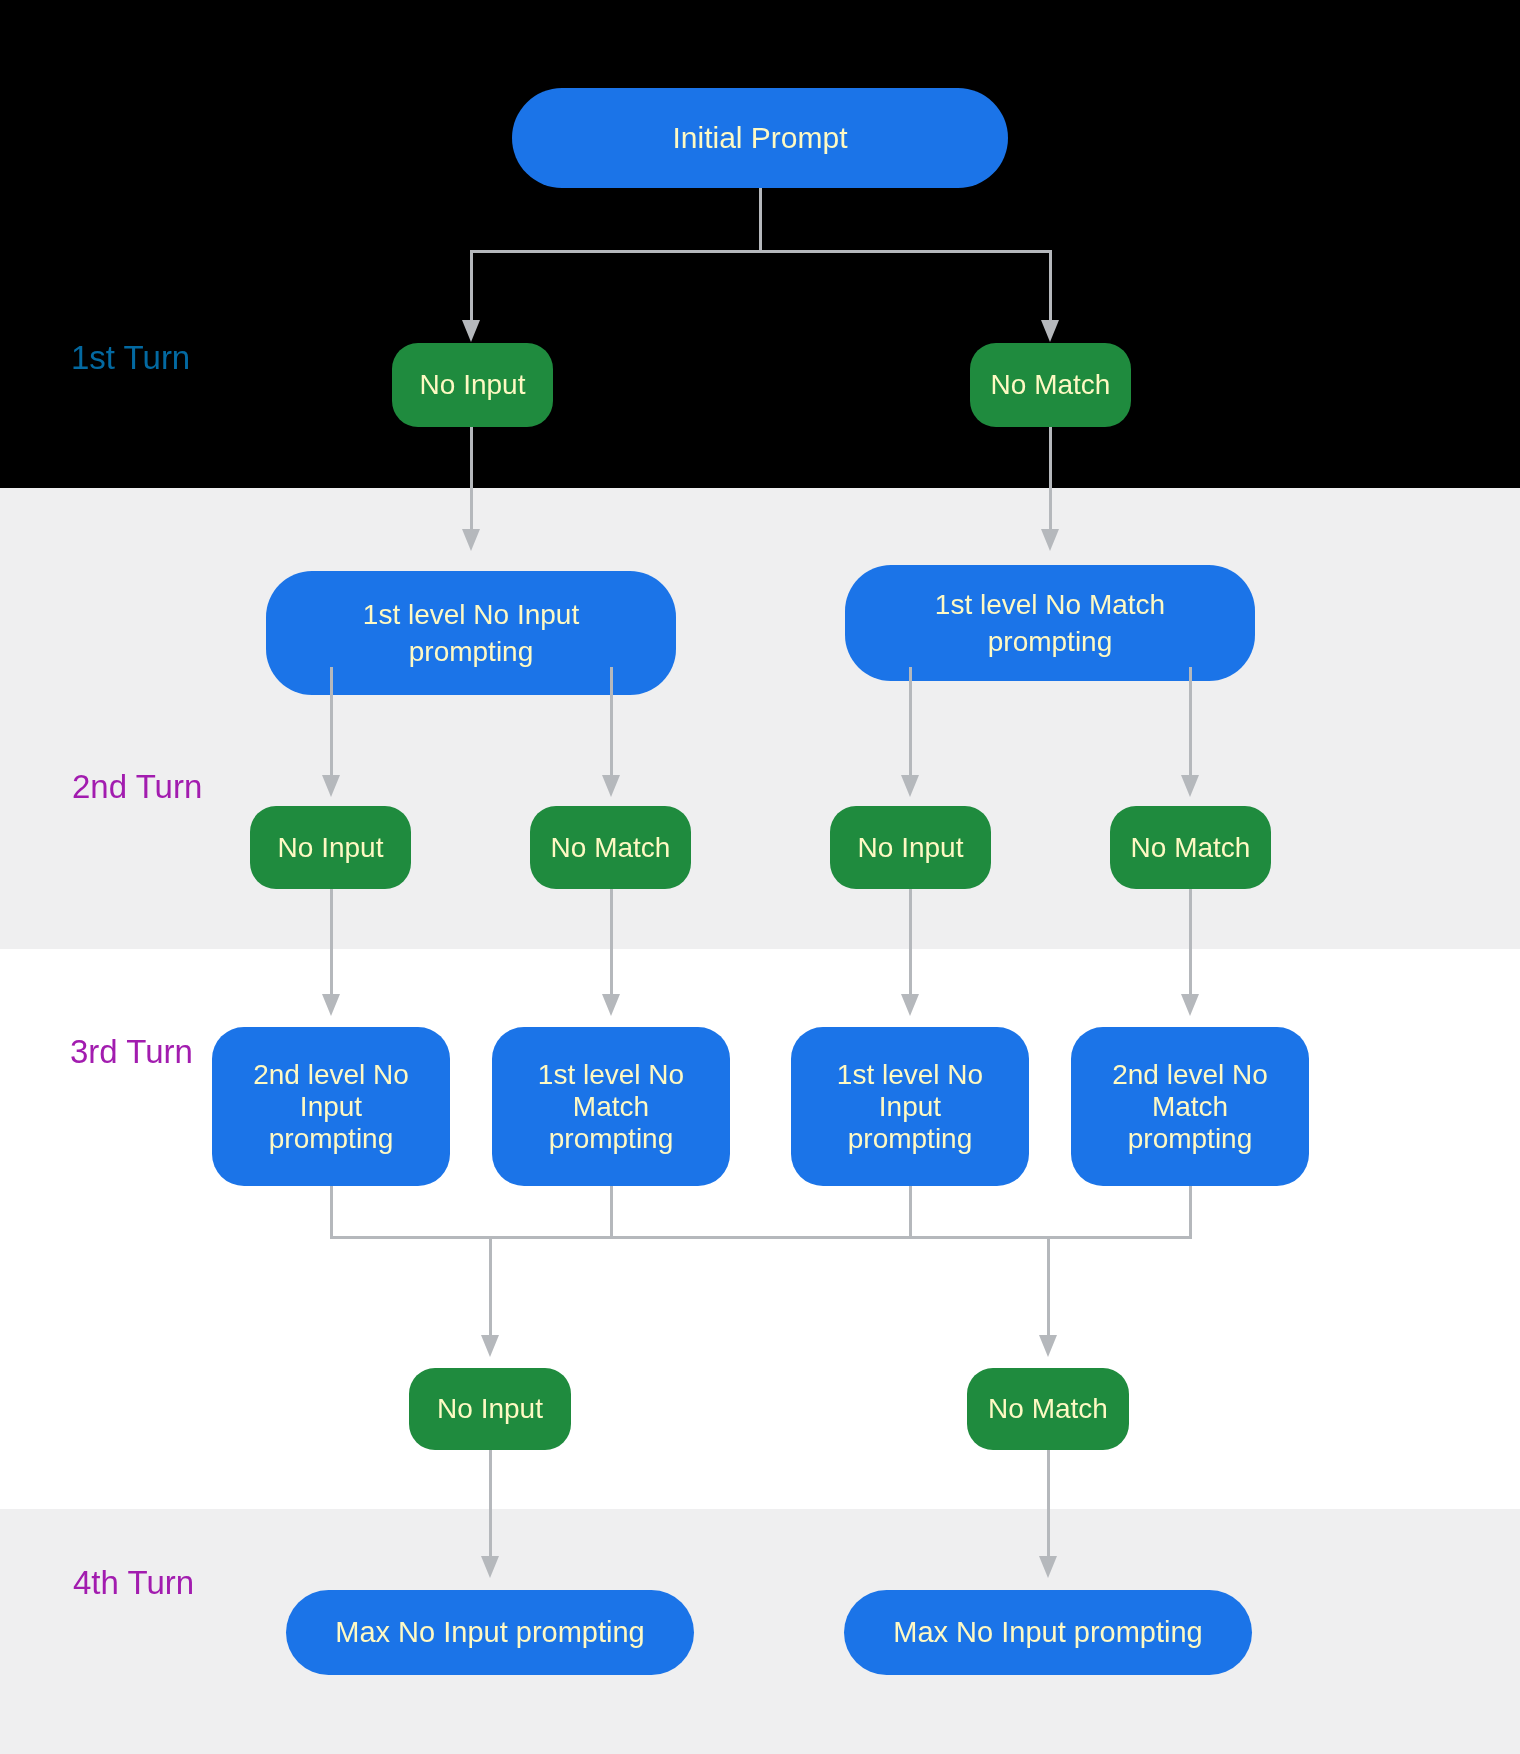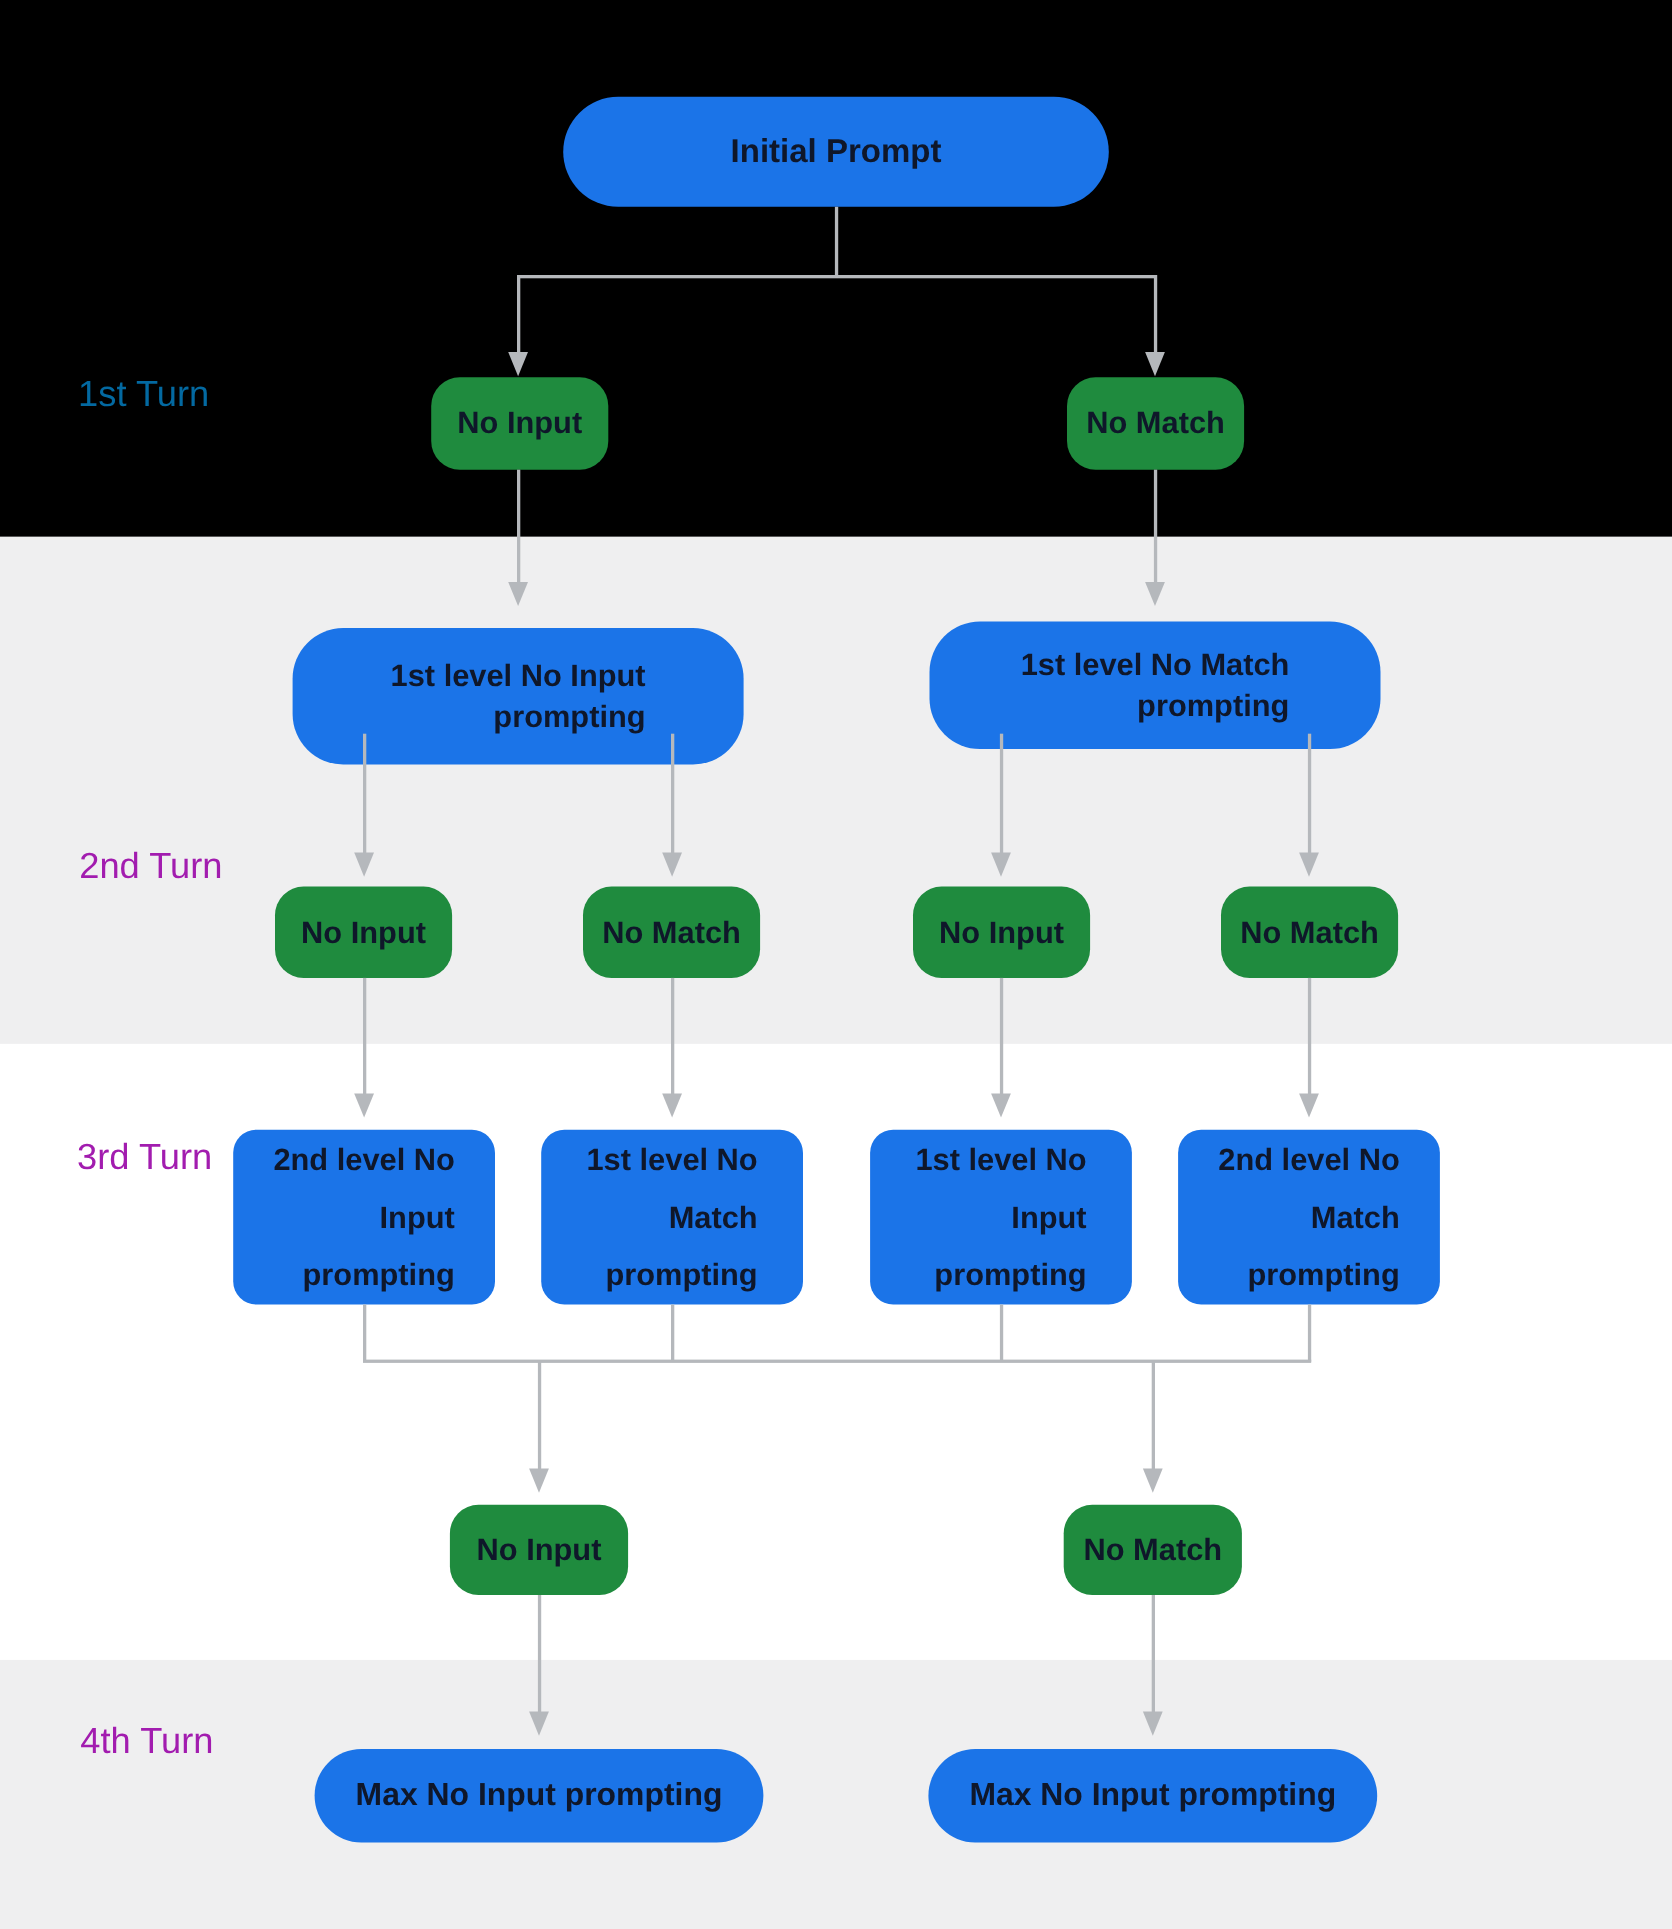--- a/index.html
+++ b/index.html
@@ -4,27 +4,27 @@
 <style>
   html,body{margin:0;padding:0;background:#ffffff}
   body{font-family:"Liberation Sans",sans-serif}
   #canvas{position:relative;width:1520px;height:1754px;overflow:hidden;background:#ffffff}
   .band{position:absolute;left:0;width:100%}
   .band-black{top:0;height:488px;background:#000000}
   .band-gray1{top:488px;height:461px;background:#EFEFF0}
   .band-white{top:949px;height:560px;background:#FFFFFF}
   .band-gray2{top:1509px;height:245px;background:#EFEFF0}
   .node{position:absolute;display:flex;align-items:center;justify-content:center;
-        text-align:right;color:#0f172a;font-weight:700;white-space:pre-line;
+        text-align:center;color:#fef9c3;font-weight:400;white-space:pre-line;
         box-sizing:border-box}
   .blue{background:#1B74E8}
   .green{background:#1F8B3E;border-radius:26px;font-size:28px}
   .pill{border-radius:999px;font-size:30px}
   .prompt2{border-radius:46px;font-size:28px;line-height:37px}
-  .prompt3{border-radius:21px;font-size:28px;line-height:52px}
+  .prompt3{border-radius:32px;font-size:28px;line-height:32px}
   .turn-label{position:absolute;font-size:33px;color:#a21caf;line-height:1.1}
   .turn-label-dark{color:#0369a1}
   .vline{position:absolute;width:3px;background:#B5B8BC}
   .hline{position:absolute;height:3px;background:#B5B8BC}
   .ahead{position:absolute;width:0;height:0;
          border-left:9px solid transparent;border-right:9px solid transparent;
          border-top:22px solid #B5B8BC}
 </style>
 </head>
 <body>

